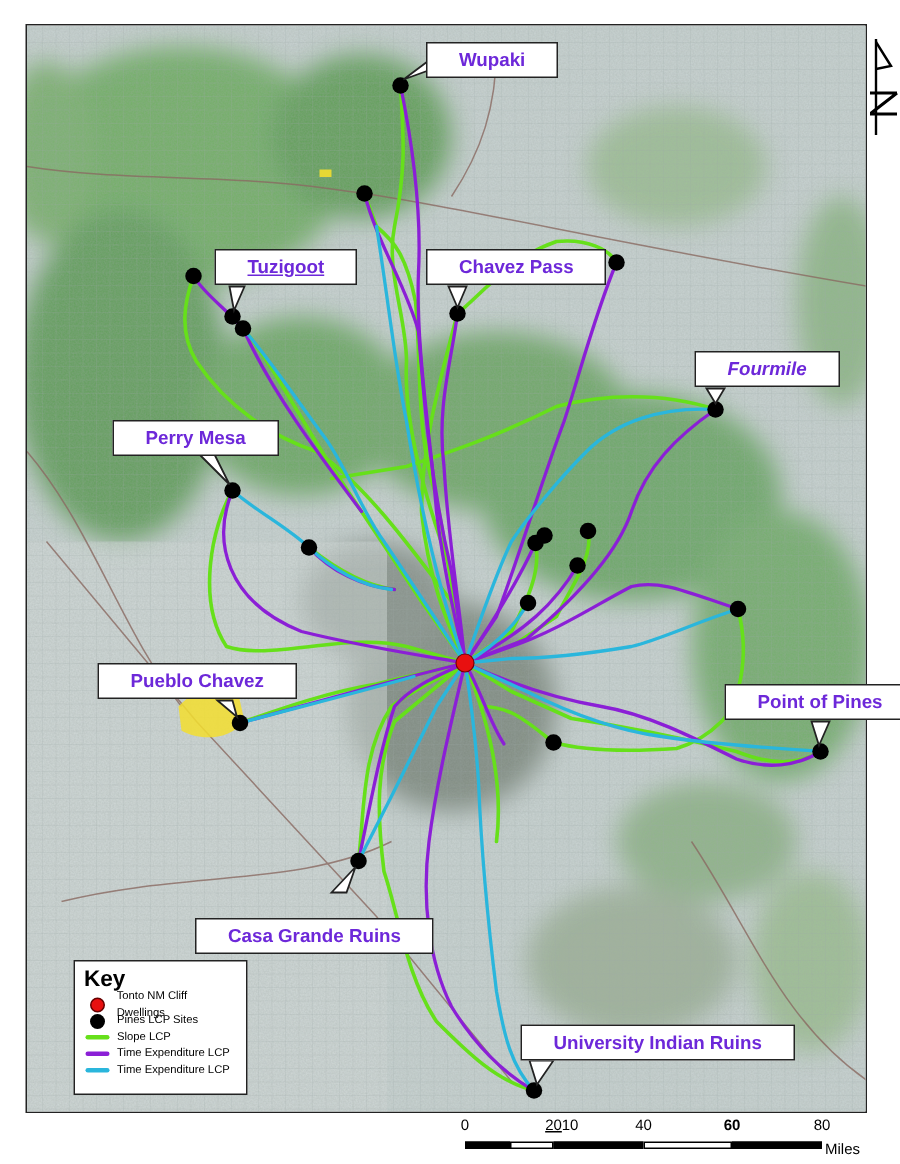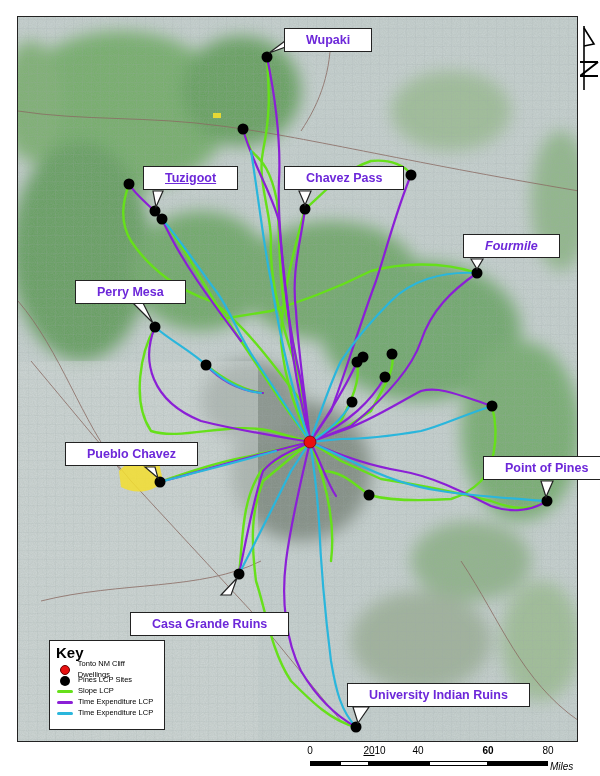--- a/index.html
+++ b/index.html
@@ -10,21 +10,21 @@
   .key { position: absolute; left: 49px; top: 640px; width: 116px; height: 90px; background: #ffffff; border: 1.5px solid #222; box-sizing: border-box; padding: 3px 6px; }
   .key-title { font-weight: bold; font-size: 15px; color: #000; line-height: 18px; margin-bottom: 2px; }
   .key-row { display: flex; align-items: center; font-size: 7.5px; color: #000; line-height: 10.5px; height: 11px; }
   .key-sym { width: 18px; display: flex; align-items: center; justify-content: center; margin-right: 4px; }
   .dot-red { width: 10px; height: 10px; border-radius: 50%; background: #e81010; border: 1px solid #600; box-sizing: border-box; }
   .dot-black { width: 10px; height: 10px; border-radius: 50%; background: #000; }
   .line-sym { width: 16px; height: 3px; border-radius: 2px; }
   .scale { position: absolute; left: 310px; top: 745px; width: 290px; height: 30px; }
   .scale-tick { position: absolute; top: 0; font-size: 10px; color: #000; transform: translateX(-50%); }
   .scale-bar { position: absolute; top: 16px; height: 5px; border: 1px solid #000; box-sizing: border-box; }
-  .scale-unit { position: absolute; left: 240px; top: 16px; font-size: 10px; color: #000; font-style: italic; }
+  .scale-unit { position: absolute; left: 240px; top: 16px; font-size: 10px; color: #000; }
   .north { position: absolute; left: 580px; top: 22px; width: 20px; height: 72px; }
 </style>
 </head>
 <body>
 
 <div class="map-frame">
   <svg width="561" height="726" viewBox="17 16 561 726">
     <defs>
       <filter id="rough" x="0" y="0" width="100%" height="100%">
         <feTurbulence type="fractalNoise" baseFrequency="0.9" numOctaves="2" seed="3" result="n"></feTurbulence>
@@ -208,21 +208,21 @@
         <span class="line-sym" style="background:#2ab6dc"></span>
       </span>
     <span>Time Expenditure LCP</span>
   </div>
 </div>
 
 <div class="scale">
   <span class="scale-tick" style="left:0px;">0</span>
   <span class="scale-tick" style="left:28px;margin-left:42px;">10</span>
   <span class="scale-tick" style="left:59px;text-decoration:underline;">20</span>
-  <span class="scale-tick" style="left:108px;">40</span>
+  <span class="scale-tick" style="left:119px;">40</span>
   <span class="scale-tick" style="left:178px;font-weight:bold;">60</span>
   <span class="scale-tick" style="left:238px;">80</span>
   <div class="scale-bar" style="left:0px; width:30px; background:#000;"></div>
   <div class="scale-bar" style="left:30px; width:29px; background:#fff;"></div>
   <div class="scale-bar" style="left:59px; width:60px; background:#000;"></div>
   <div class="scale-bar" style="left:119px; width:59px; background:#fff;"></div>
   <div class="scale-bar" style="left:178px; width:60px; background:#000;"></div>
   <span class="scale-unit">Miles</span>
 </div>
 

